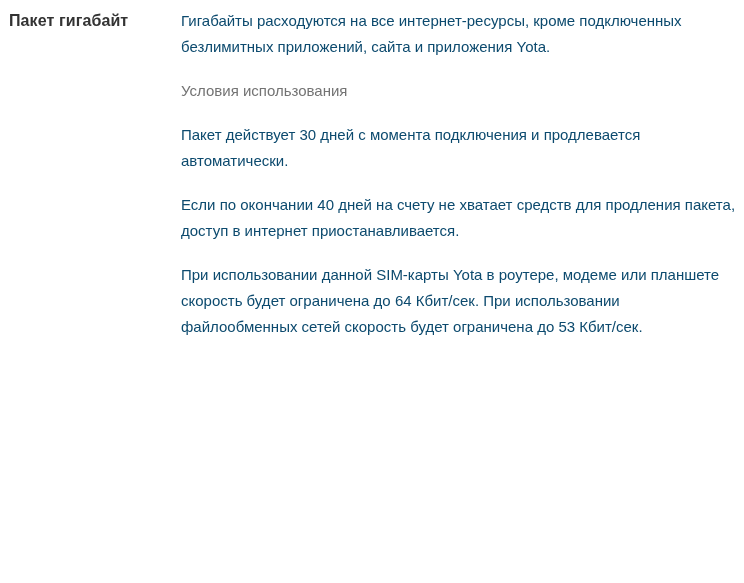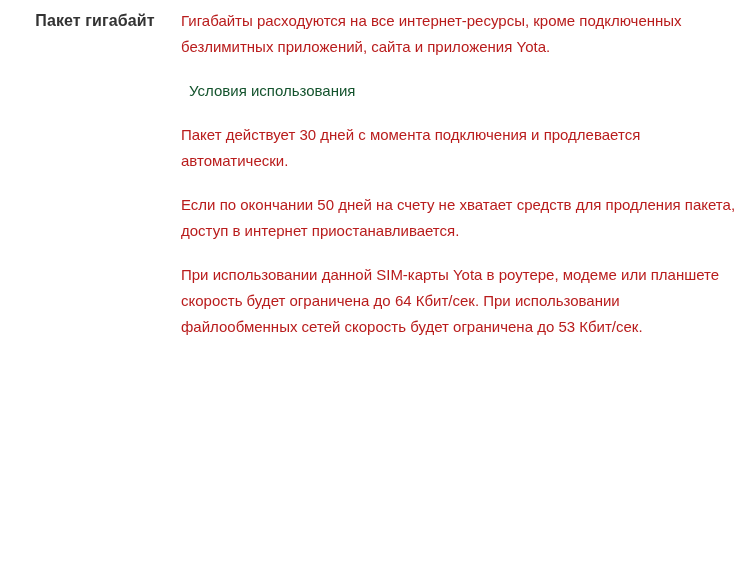--- a/index.html
+++ b/index.html
@@ -20,40 +20,39 @@
     width: 181px;
     flex: 0 0 181px;
     padding-left: 9px;
   }
   .row-title {
     font-size: 16px;
     line-height: 26px;
     font-weight: bold;
     color: #333333;
     letter-spacing: 0.1px;
-    text-align: center;
   }
   .col-right {
     flex: 1 1 auto;
     max-width: 563px;
     padding-right: 4px;
   }
   .col-right p {
     font-size: 15px;
     line-height: 26px;
-    color: #b91c1c;
+    color: #0c4a6e;
     white-space: pre-line;
     margin: 0 0 18px 0;
   }
   .col-right h3.subheading {
     font-size: 15px;
     line-height: 26px;
     font-weight: normal;
-    color: #14532d;
-    margin: 0 0 18px 8px;
+    color: #737373;
+    margin: 0 0 18px 0;
   }
 </style>
 </head>
 <body>
 
 <main class="faq-row">
 
   <aside class="col-left">
     <h2 class="row-title">Пакет гигабайт</h2>
   </aside>
@@ -63,21 +62,21 @@
     <p>Гигабайты расходуются на все интернет-ресурсы, кроме подключенных
 безлимитных приложений, сайта и приложения Yota.</p>
 
 
     <h3 class="subheading">Условия использования</h3>
 
     <p>Пакет действует 30 дней с момента подключения и продлевается
 автоматически.</p>
 
 
-    <p>Если по окончании 50 дней на счету не хватает средств для продления пакета,
+    <p>Если по окончании 40 дней на счету не хватает средств для продления пакета,
 доступ в интернет приостанавливается.</p>
 
     <p>При использовании данной SIM-карты Yota в роутере, модеме или планшете
 скорость будет ограничена до 64 Кбит/сек. При использовании
 файлообменных сетей скорость будет ограничена до 53 Кбит/сек.</p>
 
 
   </div>
 
 </main>

